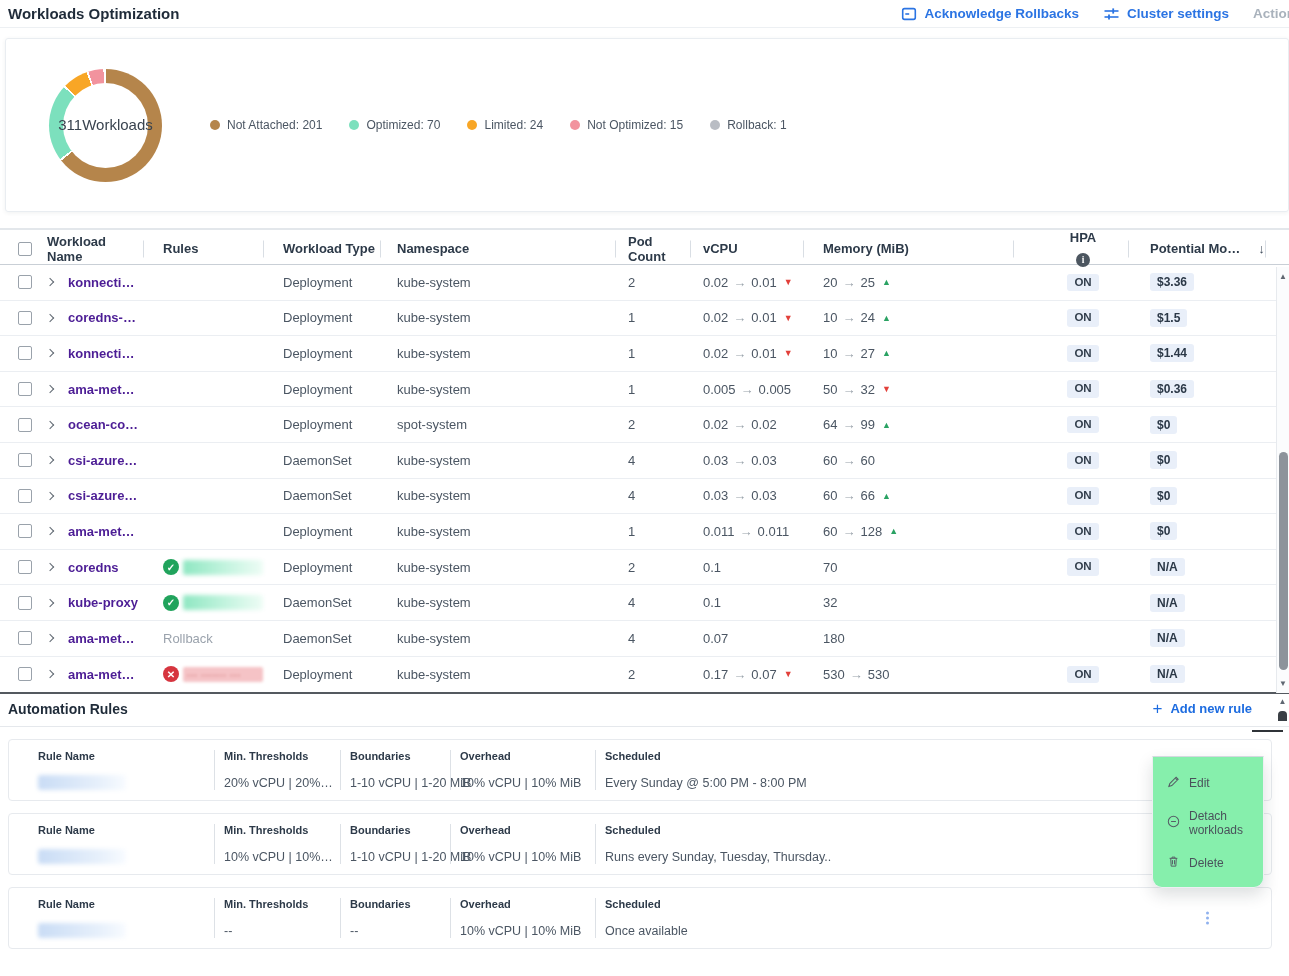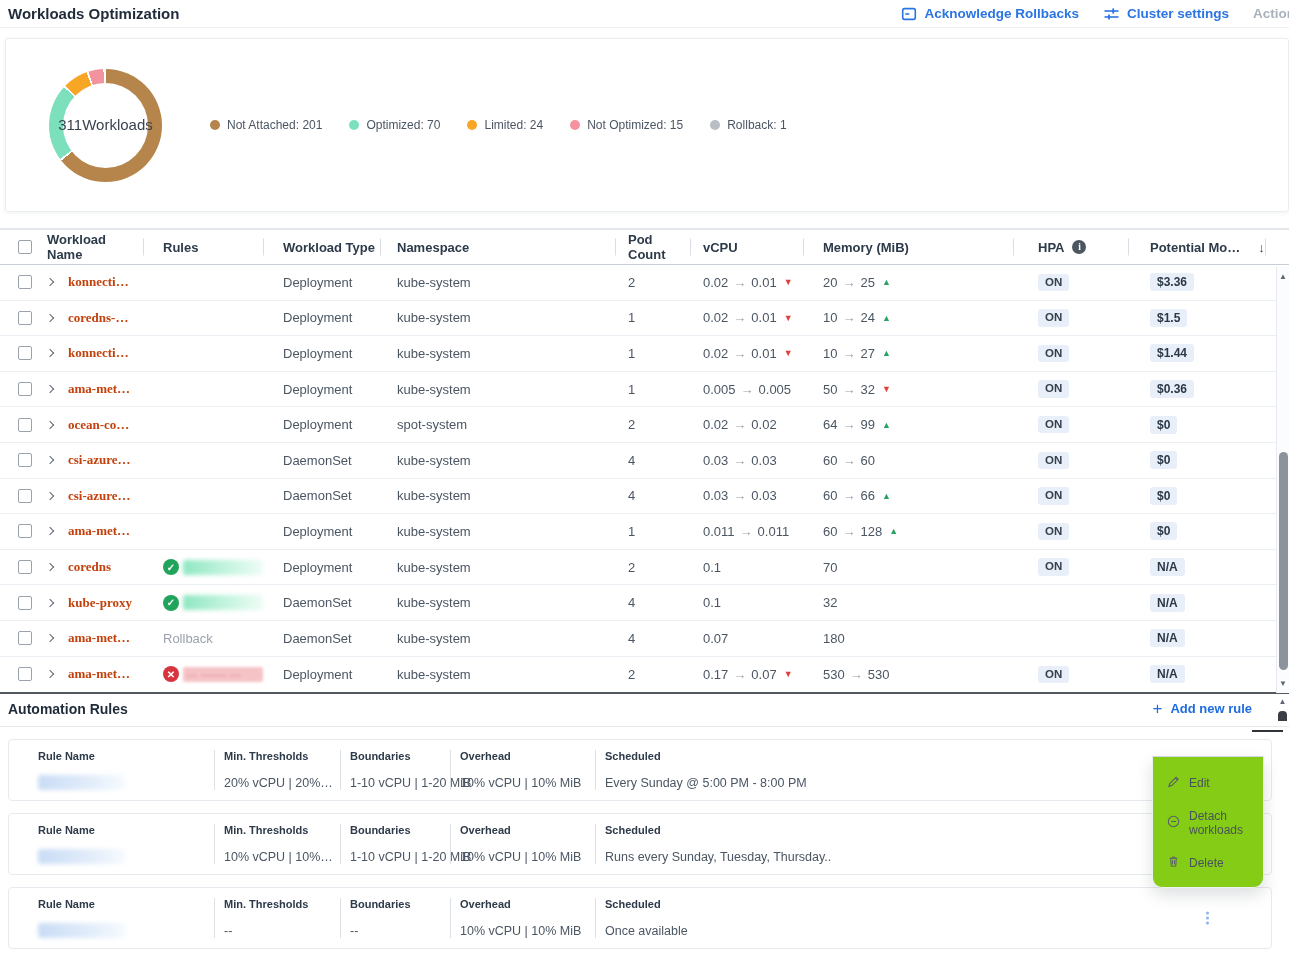--- a/index.html
+++ b/index.html
@@ -37,26 +37,26 @@
   .hc.bd::before{content:"";position:absolute;left:0;top:50%;transform:translateY(-50%);width:1px;height:17px;background:#d9dee4;}
   .hc.bd-r::after{content:"";position:absolute;right:12px;top:50%;transform:translateY(-50%);width:1px;height:17px;background:#d9dee4;}
   .trow{display:grid;grid-template-columns:29px 21px 75px 120px 117px 235px 75px 113px 210px 115px 150px;
         padding-left:18px;height:35.6px;align-items:center;border-bottom:1px solid #ebeef2;font-size:13px;color:#4b5663;}
   .tbody{border-bottom:2px solid #54595f;}
   .tbody .trow:last-child{border-bottom:none;}
   .c{display:flex;align-items:center;}
   .c-rules,.c-type,.c-mem{padding-left:20px;}
   .c-pods,.c-vcpu{padding-left:13px;}
   .c-ns{padding-left:17px;}
-  .c-hpa{padding-left:25px;}
+  .c-hpa{padding-left:25px;flex-direction:column;}
   .c-pot{padding-left:22px;}
   .cb{width:14px;height:14px;border:1.5px solid #9aa2ab;border-radius:2px;background:#fff;flex:none;cursor:pointer;}
   .chev{display:inline-block;width:6px;height:6px;border-top:1.7px solid #5f6771;border-right:1.7px solid #5f6771;
         transform:rotate(45deg);cursor:pointer;}
-  .wl-link{color:#c2410c;font-weight:700;cursor:pointer;white-space:nowrap;font-family:Liberation Serif, serif;}
+  .wl-link{color:#4c1d95;font-weight:700;cursor:pointer;white-space:nowrap;}
   .arrow{color:#98a1aa;padding:0 5px;font-size:13px;}
   .tri{font-size:9px;margin-left:7px;}
   .tri.up{color:#2aa263;} .tri.down{color:#e2403a;}
   .badge{background:#e9eff9;color:#333f4d;font-weight:700;font-size:11.5px;padding:3px 7px;border-radius:3px;line-height:1;}
   .badge.price{font-size:12px;color:#2b3847;}
   .info{width:14px;height:14px;border-radius:50%;background:#4c5660;color:#fff;font-size:9.5px;font-weight:700;
         display:inline-flex;align-items:center;justify-content:center;font-family:"Liberation Serif",serif;cursor:pointer;}
   .sort{font-size:13px;color:#3c4858;margin-left:10px;}
   .rule-text{color:#9aa2ac;}
   .status-circle{width:16px;height:16px;border-radius:50%;display:inline-flex;align-items:center;justify-content:center;
@@ -89,21 +89,21 @@
              display:grid;grid-template-columns:205px 126px 110px 145px auto;align-items:center;}
   .rc-field{position:relative;height:40px;padding-left:10px;display:flex;flex-direction:column;justify-content:space-between;}
   .rc-field.first{padding-left:29px;}
   .rc-field.bd::before{content:"";position:absolute;left:0;top:0;width:1px;height:100%;background:#dde1e6;}
   .rc-label{font-size:11px;font-weight:700;color:#2d3a49;white-space:nowrap;}
   .rc-value{font-size:12.5px;color:#4b5663;white-space:nowrap;}
   .kebab{position:absolute;right:62px;top:50%;transform:translateY(-50%);display:flex;flex-direction:column;gap:2px;cursor:pointer;}
   .kebab i{width:3px;height:3px;border-radius:50%;background:#8fb1ee;}
 
   
-  .context-menu{position:absolute;left:1152px;top:756px;width:112px;background:#84cc16;z-index:6;
+  .context-menu{position:absolute;left:1152px;top:756px;width:112px;background:#86efac;z-index:6;
                 border:1px solid #edeff2;border-top:1px solid #d4d9df;border-radius:0 0 10px 10px;
                 box-shadow:0 7px 16px rgba(30,40,50,.15);padding:9px 0 7px;}
   .menu-item{display:flex;align-items:center;gap:9px;padding:9px 6px 9px 14px;font-size:12px;color:#4a525b;cursor:pointer;}
   .menu-item svg{flex:none;}
 
   
   .mini-scroll{position:absolute;right:0;top:697px;width:13px;height:26px;}
   .mini-scroll .sb-arrow{position:absolute;top:0;width:100%;text-align:center;font-size:8px;color:#5f6771;}
   .mini-scroll .stub{position:absolute;top:14px;left:2px;width:9px;height:10px;background:#3a3f45;border-radius:4px 4px 0 0;}
   .scroll-divider{position:absolute;left:1252px;top:730px;width:31px;height:2px;background:#2f3338;}

